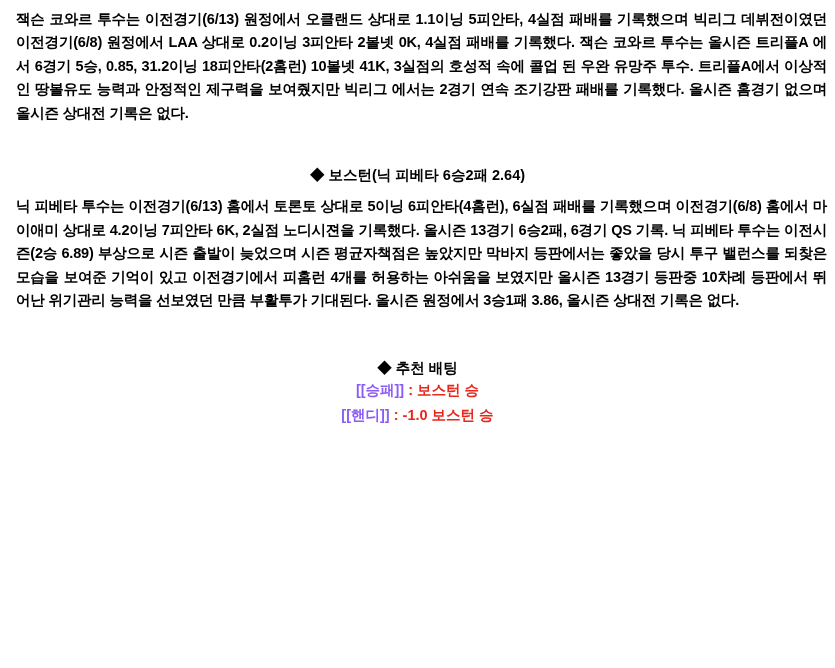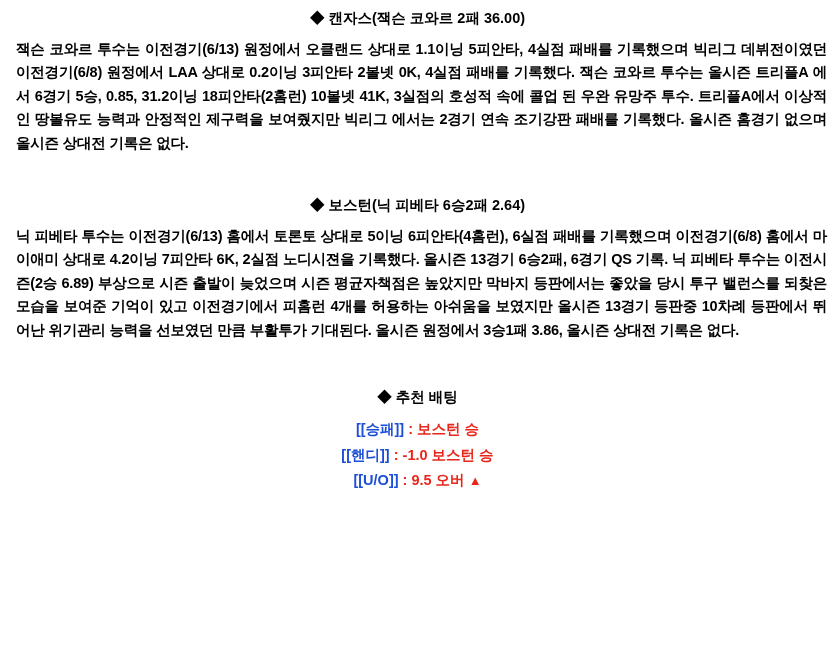--- a/index.html
+++ b/index.html
@@ -43,44 +43,42 @@
   .spacer-lg {
     height: 22px;
   }
   .spacer-md {
     height: 14px;
   }
   .bet-head {
     text-align: center;
     font-weight: bold;
     font-size: 14.5px;
-    margin-bottom: 10px;
   }
   .bet-line {
     text-align: center;
     font-size: 14.5px;
     font-weight: bold;
     color: #e8271c;
     line-height: 1.75;
   }
   .bet-line .tag {
-    color: #1d4ed8;
+    color: #8b5cf6;
   }
   .up-arrow {
     color: #e8271c;
     font-size: 13px;
   }
 </style>
 </head>
 <body>
 
 <div class="page">
 
   <div class="section">
-    <div class="section-head">◆ 캔자스(잭슨 코와르 2패 36.00)</div>
     <div class="body-text">잭슨 코와르 투수는 이전경기(6/13) 원정에서 오클랜드 상대로 1.1이닝 5피안타, 4실점 패배를 기록했으며 빅리그 데뷔전이였던 이전경기(6/8) 원정에서 LAA 상대로 0.2이닝 3피안타 2볼넷 0K, 4실점 패배를 기록했다. 잭슨 코와르 투수는 올시즌 트리플A 에서 6경기 5승, 0.85, 31.2이닝 18피안타(2홈런) 10볼넷 41K, 3실점의 호성적 속에 콜업 된 우완 유망주 투수. 트리플A에서 이상적인 땅볼유도 능력과 안정적인 제구력을 보여줬지만 빅리그 에서는 2경기 연속 조기강판 패배를 기록했다. 올시즌 홈경기 없으며 올시즌 상대전 기록은 없다.</div>
   </div>
 
   <div class="spacer-lg"></div>
 
   <div class="section">
     <div class="section-head">◆ 보스턴(닉 피베타 6승2패 2.64)</div>
     <div class="body-text">닉 피베타 투수는 이전경기(6/13) 홈에서 토론토 상대로 5이닝 6피안타(4홈런), 6실점 패배를 기록했으며 이전경기(6/8) 홈에서 마이애미 상대로 4.2이닝 7피안타 6K, 2실점 노디시젼을 기록했다. 올시즌 13경기 6승2패, 6경기 QS 기록. 닉 피베타 투수는 이전시즌(2승 6.89) 부상으로 시즌 출발이 늦었으며 시즌 평균자책점은 높았지만 막바지 등판에서는 좋았을 당시 투구 밸런스를 되찾은 모습을 보여준 기억이 있고 이전경기에서 피홈런 4개를 허용하는 아쉬움을 보였지만 올시즌 13경기 등판중 10차례 등판에서 뛰어난 위기관리 능력을 선보였던 만큼 부활투가 기대된다. 올시즌 원정에서 3승1패 3.86, 올시즌 상대전 기록은 없다.</div>
   </div>
 
@@ -93,18 +91,15 @@
     <div class="bet-head">◆ 추천 배팅</div>
 
     <div class="bet-line">
       <span class="tag">[[승패]]</span><span> : 보스턴 승</span>
     </div>
 
     <div class="bet-line">
       <span class="tag">[[핸디]]</span><span> : -1.0 보스턴 승</span>
     </div>
 
-    <div class="bet-line">
-      <span class="tag">[[U/O]]</span><span> : 9.5 오버 </span><span class="up-arrow">▲</span>
-    </div>
   </div>
 
 </div>
 
 </body></html>

